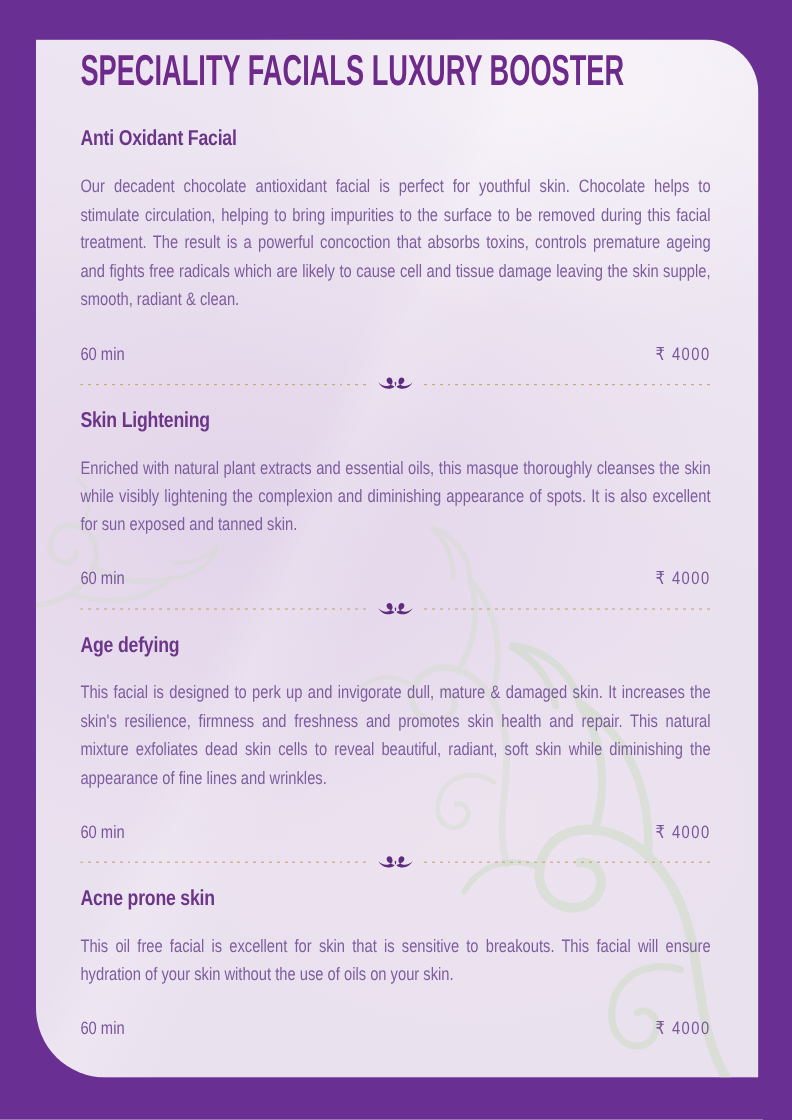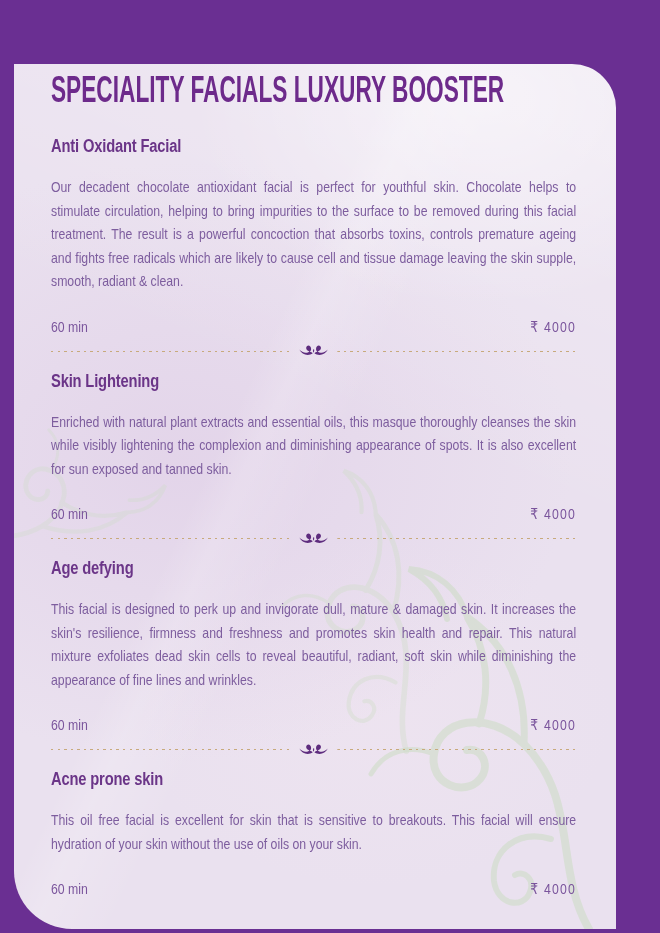--- a/index.html
+++ b/index.html
@@ -4,31 +4,30 @@
 <style>
   html,body{margin:0;padding:0;}
   body{
     width:660px;height:933px;
     background:#6a2f92;
     font-family:"Liberation Sans","DejaVu Sans",sans-serif;
     overflow:hidden;position:relative;
   }
   .frame{position:absolute;inset:0;}
   .panel{
-    position:absolute;left:14px;top:33px;width:602px;height:865px;
+    position:absolute;left:30px;top:33px;width:602px;height:865px;
     border-radius:0 44px 0 58px;
     background:
       radial-gradient(ellipse 420px 300px at 78% 4%, rgba(255,255,255,.50), rgba(255,255,255,0) 70%),
       linear-gradient(203deg, rgba(255,255,255,.28), rgba(255,255,255,0) 42%),
       linear-gradient(115deg, rgba(255,255,255,0) 38%, rgba(255,255,255,.16) 42%, rgba(255,255,255,0) 50%),
       radial-gradient(ellipse 520px 400px at 28% 46%, rgba(221,202,229,.55), rgba(255,255,255,0) 75%),
       radial-gradient(ellipse 300px 220px at 60% 75%, rgba(238,228,240,.8), rgba(255,255,255,0) 80%),
       #eae1ef;
     overflow:hidden;
-    margin-top:31px;
   }
   .flourish{position:absolute;pointer-events:none;}
   .flourish-br{right:-18px;bottom:-20px;width:330px;height:420px;opacity:.5;}
   .flourish-mid{right:150px;bottom:180px;width:220px;height:300px;opacity:.35;transform:rotate(14deg);}
   .flourish-left{left:-60px;top:300px;width:200px;height:260px;opacity:.3;transform:rotate(105deg);}
   .content{
     position:absolute;left:37px;top:6px;width:642px;
     transform:scaleX(0.818);transform-origin:0 0;
   }
   .title{

